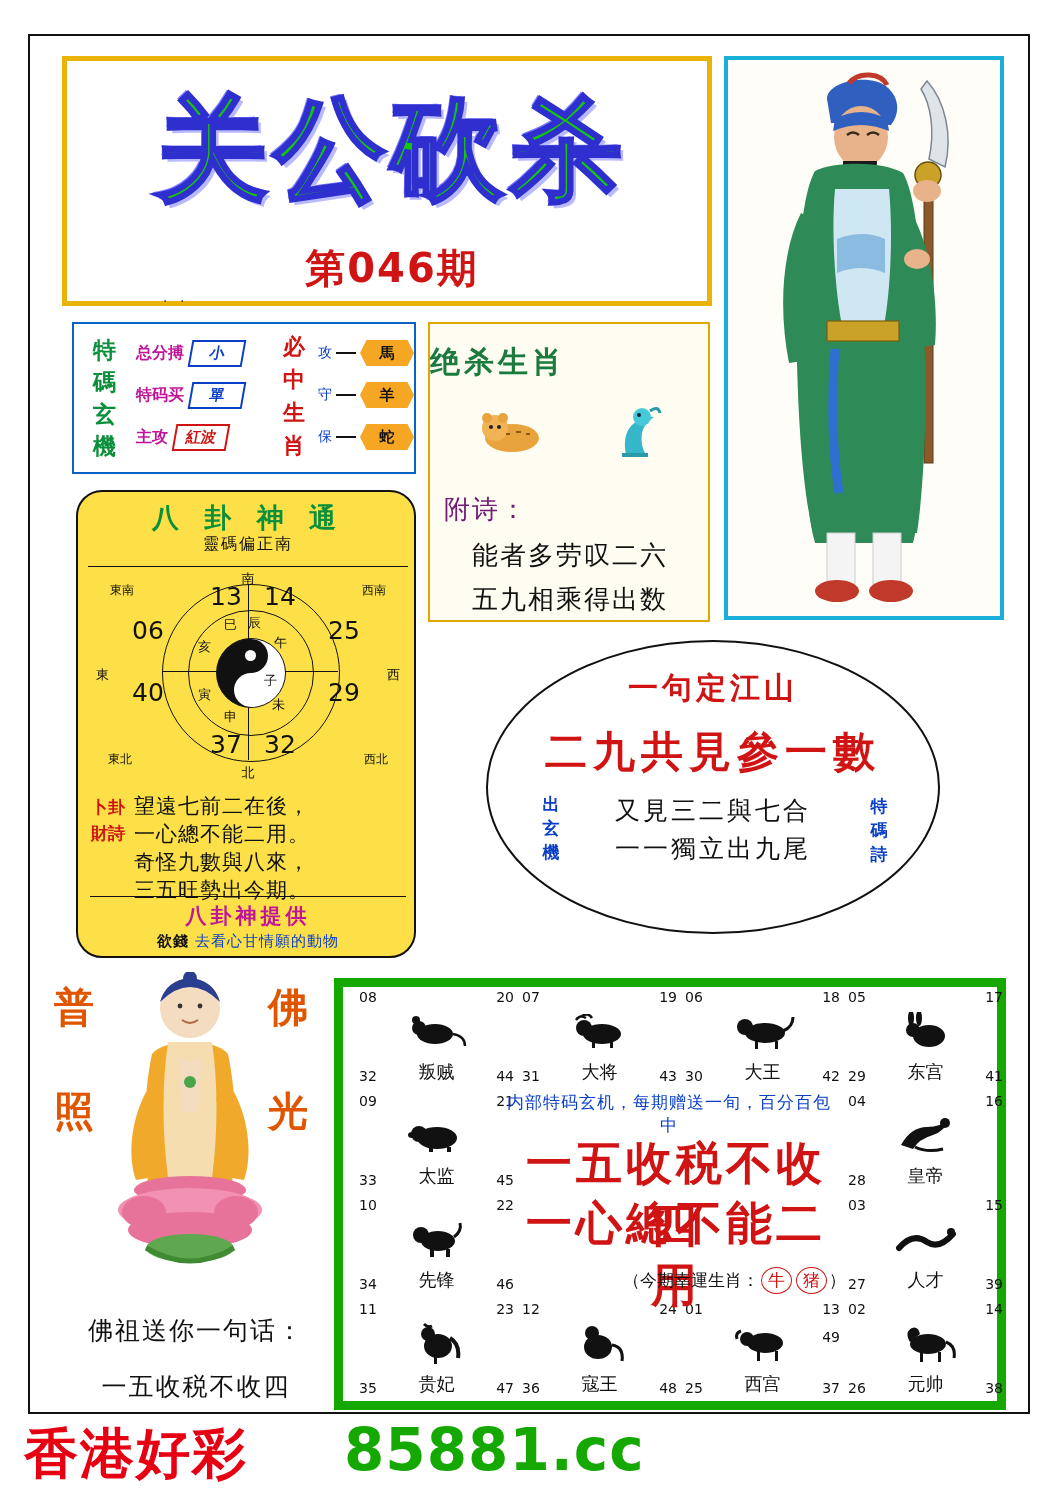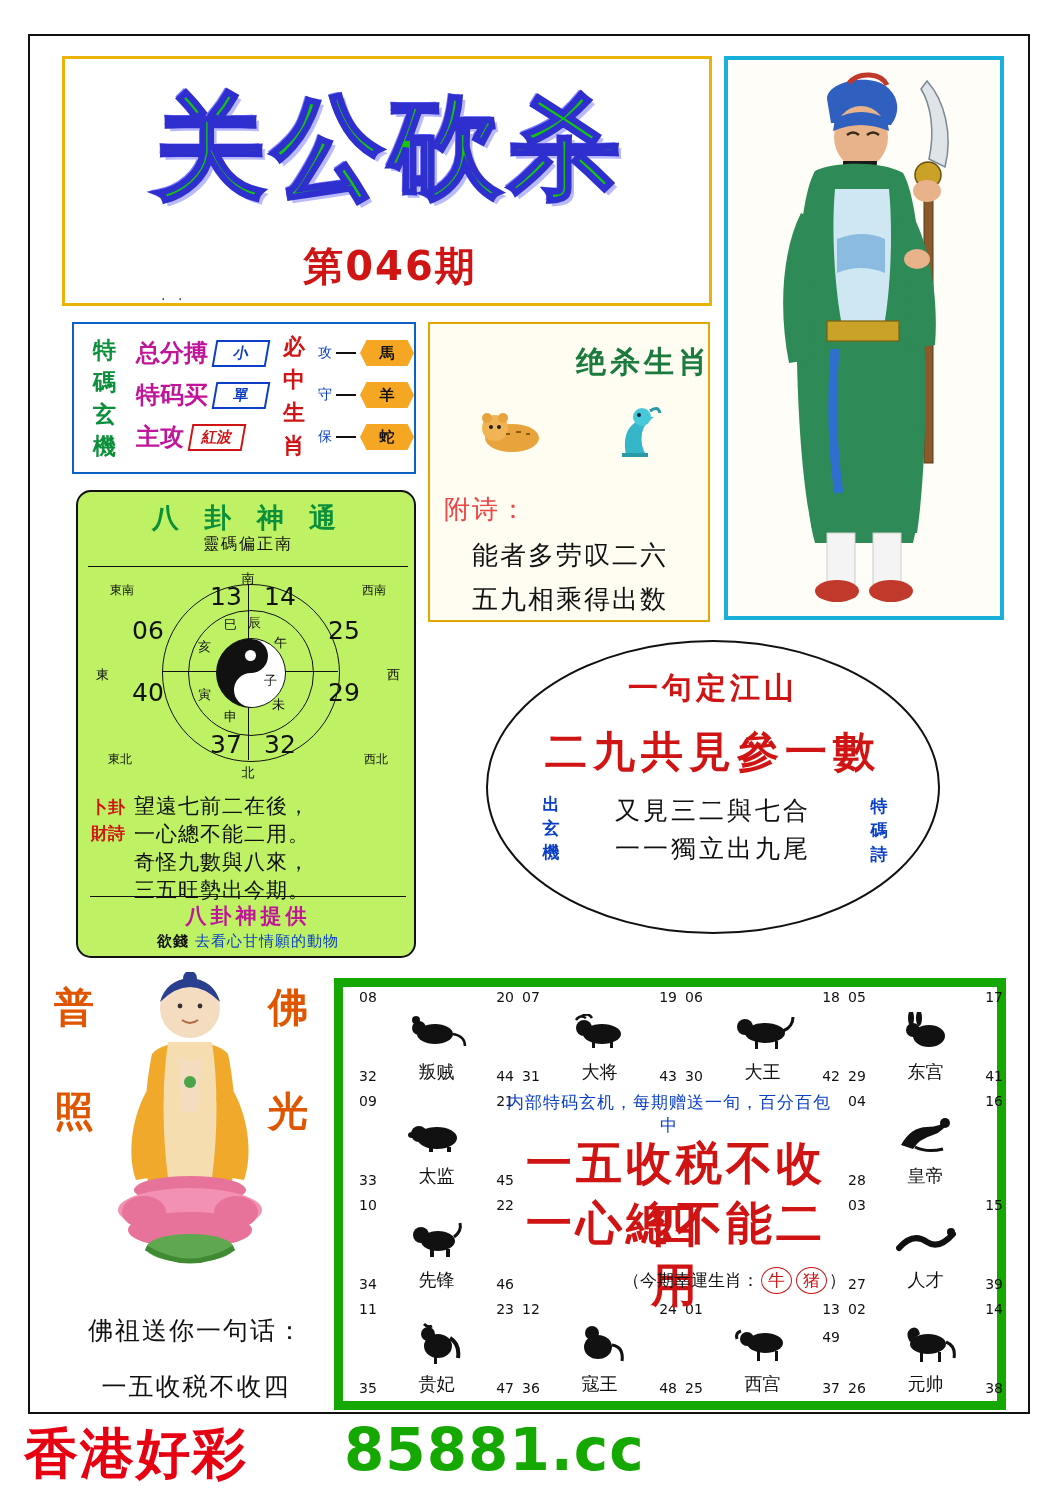--- a/index.html
+++ b/index.html
@@ -4,60 +4,60 @@
 <style>
   html,body{margin:0;padding:0;background:#ffffff;}
   body{width:1063px;height:1496px;position:relative;font-family:"DejaVu Sans","Liberation Sans",sans-serif;overflow:hidden;}
 
   .page{position:absolute;left:0;top:0;width:1063px;height:1496px;background:#fff;}
 
   
   .outer-frame{position:absolute;left:28px;top:34px;width:1002px;height:1380px;border:2px solid #111;box-sizing:border-box;}
 
   
-  .title-box{position:absolute;left:62px;top:56px;width:650px;height:250px;border:3px solid #eab308;background:#fff;box-sizing:border-box;}
+  .title-box{position:absolute;left:62px;top:56px;width:650px;height:250px;border:5px solid #eab308;background:#fff;box-sizing:border-box;}
   .title-text{position:absolute;left:0;top:14px;width:650px;text-align:center;font-family:"DejaVu Sans","Liberation Sans",sans-serif;
       font-size:112px;font-weight:bold;letter-spacing:6px;color:#16c60c;
       -webkit-text-stroke:3px #2f2fd0;
       text-shadow:4px 4px 0 #b9b9ff, -2px -2px 0 #7a7aff;}
   .issue{position:absolute;left:0;top:180px;width:650px;text-align:center;font-size:40px;color:#d01414;font-weight:bold;letter-spacing:2px;}
   .dots{position:absolute;left:96px;top:228px;font-size:14px;color:#333;letter-spacing:4px;}
 
   
   .hero{position:absolute;left:724px;top:56px;width:280px;height:564px;border:4px solid #18b0d8;background:#ffffff;box-sizing:border-box;overflow:hidden;}
   .hero-inner{position:absolute;inset:3px;background:#fdfdfd;}
 
   
   .panel-tema{position:absolute;left:72px;top:322px;width:344px;height:152px;border:2px solid #0a62c6;background:#fff;box-sizing:border-box;}
   .tema-label{position:absolute;left:8px;top:10px;width:46px;text-align:center;font-size:23px;font-weight:bold;color:#0b8f3a;line-height:32px;letter-spacing:1px;}
   .tema-rows{position:absolute;left:62px;top:8px;width:132px;}
   .tema-row{height:42px;display:flex;align-items:center;gap:6px;}
-  .tema-row .k{font-size:24px;color:#c0149a;font-weight:bold;white-space:nowrap;}
+  .tema-row .k{font-size:16px;color:#c0149a;font-weight:bold;white-space:nowrap;}
   .hexbox{display:inline-block;min-width:38px;padding:2px 6px;text-align:center;font-size:15px;font-weight:bold;color:#0a3fc6;
       border:2px solid #0a3fc6;transform:skewX(-10deg);background:#fff;}
   .hexbox.red{color:#d01414;border-color:#d01414;}
   .bizhong{position:absolute;left:200px;top:6px;width:40px;text-align:center;font-size:22px;font-weight:bold;color:#d01414;line-height:33px;}
   .zodiac-col{position:absolute;left:244px;top:8px;width:96px;}
   .z-row{height:42px;display:flex;align-items:center;gap:4px;}
   .z-row .zk{font-size:14px;color:#0a3fc6;}
   .z-line{flex:0 0 20px;height:2px;background:#111;}
   .z-star{position:relative;width:54px;height:26px;background:#f5a623;color:#111;font-size:15px;font-weight:bold;
       display:flex;align-items:center;justify-content:center;
       clip-path:polygon(0% 50%,12% 0%,88% 0%,100% 50%,88% 100%,12% 100%);}
 
   
   .panel-jssx{position:absolute;left:428px;top:322px;width:282px;height:300px;border:2px solid #e0a800;background:#fffdf2;box-sizing:border-box;}
-  .jssx-title{position:absolute;left:0;top:18px;width:282px;text-align:right;font-size:30px;font-weight:bold;color:#1b7a3d;letter-spacing:4px;}
+  .jssx-title{position:absolute;left:0;top:18px;width:282px;text-align:left;font-size:30px;font-weight:bold;color:#1b7a3d;letter-spacing:4px;}
   .jssx-animals{position:absolute;left:0;top:72px;width:282px;height:70px;display:flex;justify-content:center;gap:60px;align-items:center;}
-  .fs-label{position:absolute;left:14px;top:168px;font-size:26px;color:#ef4444;letter-spacing:2px;}
+  .fs-label{position:absolute;left:14px;top:168px;font-size:26px;color:#701a75;letter-spacing:2px;}
   .fs-l1{position:absolute;left:42px;top:214px;font-size:26px;color:#111;letter-spacing:2px;}
   .fs-l2{position:absolute;left:42px;top:258px;font-size:26px;color:#111;letter-spacing:2px;}
 
   
-  .panel-bagua{position:absolute;left:76px;top:490px;width:340px;height:468px;border:2px solid #111;border-radius:15px;background:#bef264;box-sizing:border-box;}
+  .panel-bagua{position:absolute;left:76px;top:490px;width:340px;height:468px;border:2px solid #111;border-radius:26px;background:#fde047;box-sizing:border-box;}
   .bagua-title{position:absolute;left:0;top:8px;width:340px;text-align:center;font-size:27px;font-weight:bold;color:#0b8f3a;letter-spacing:8px;}
   .bagua-sub{position:absolute;left:0;top:42px;width:340px;text-align:center;font-size:16px;color:#111;letter-spacing:2px;}
   .bagua-divider{position:absolute;left:10px;top:74px;width:320px;height:1px;background:#111;}
   .compass{position:absolute;left:10px;top:76px;width:320px;height:216px;}
   .cmp-n{position:absolute;left:0;top:2px;width:320px;text-align:center;font-size:13px;color:#111;}
   .cmp-s{position:absolute;left:0;bottom:2px;width:320px;text-align:center;font-size:13px;color:#111;}
   .cmp-e{position:absolute;left:8px;top:98px;font-size:13px;color:#111;}
   .cmp-w{position:absolute;right:8px;top:98px;font-size:13px;color:#111;}
   .cmp-ne{position:absolute;left:22px;top:14px;font-size:12px;color:#111;}
   .cmp-nw{position:absolute;right:22px;top:14px;font-size:12px;color:#111;}

